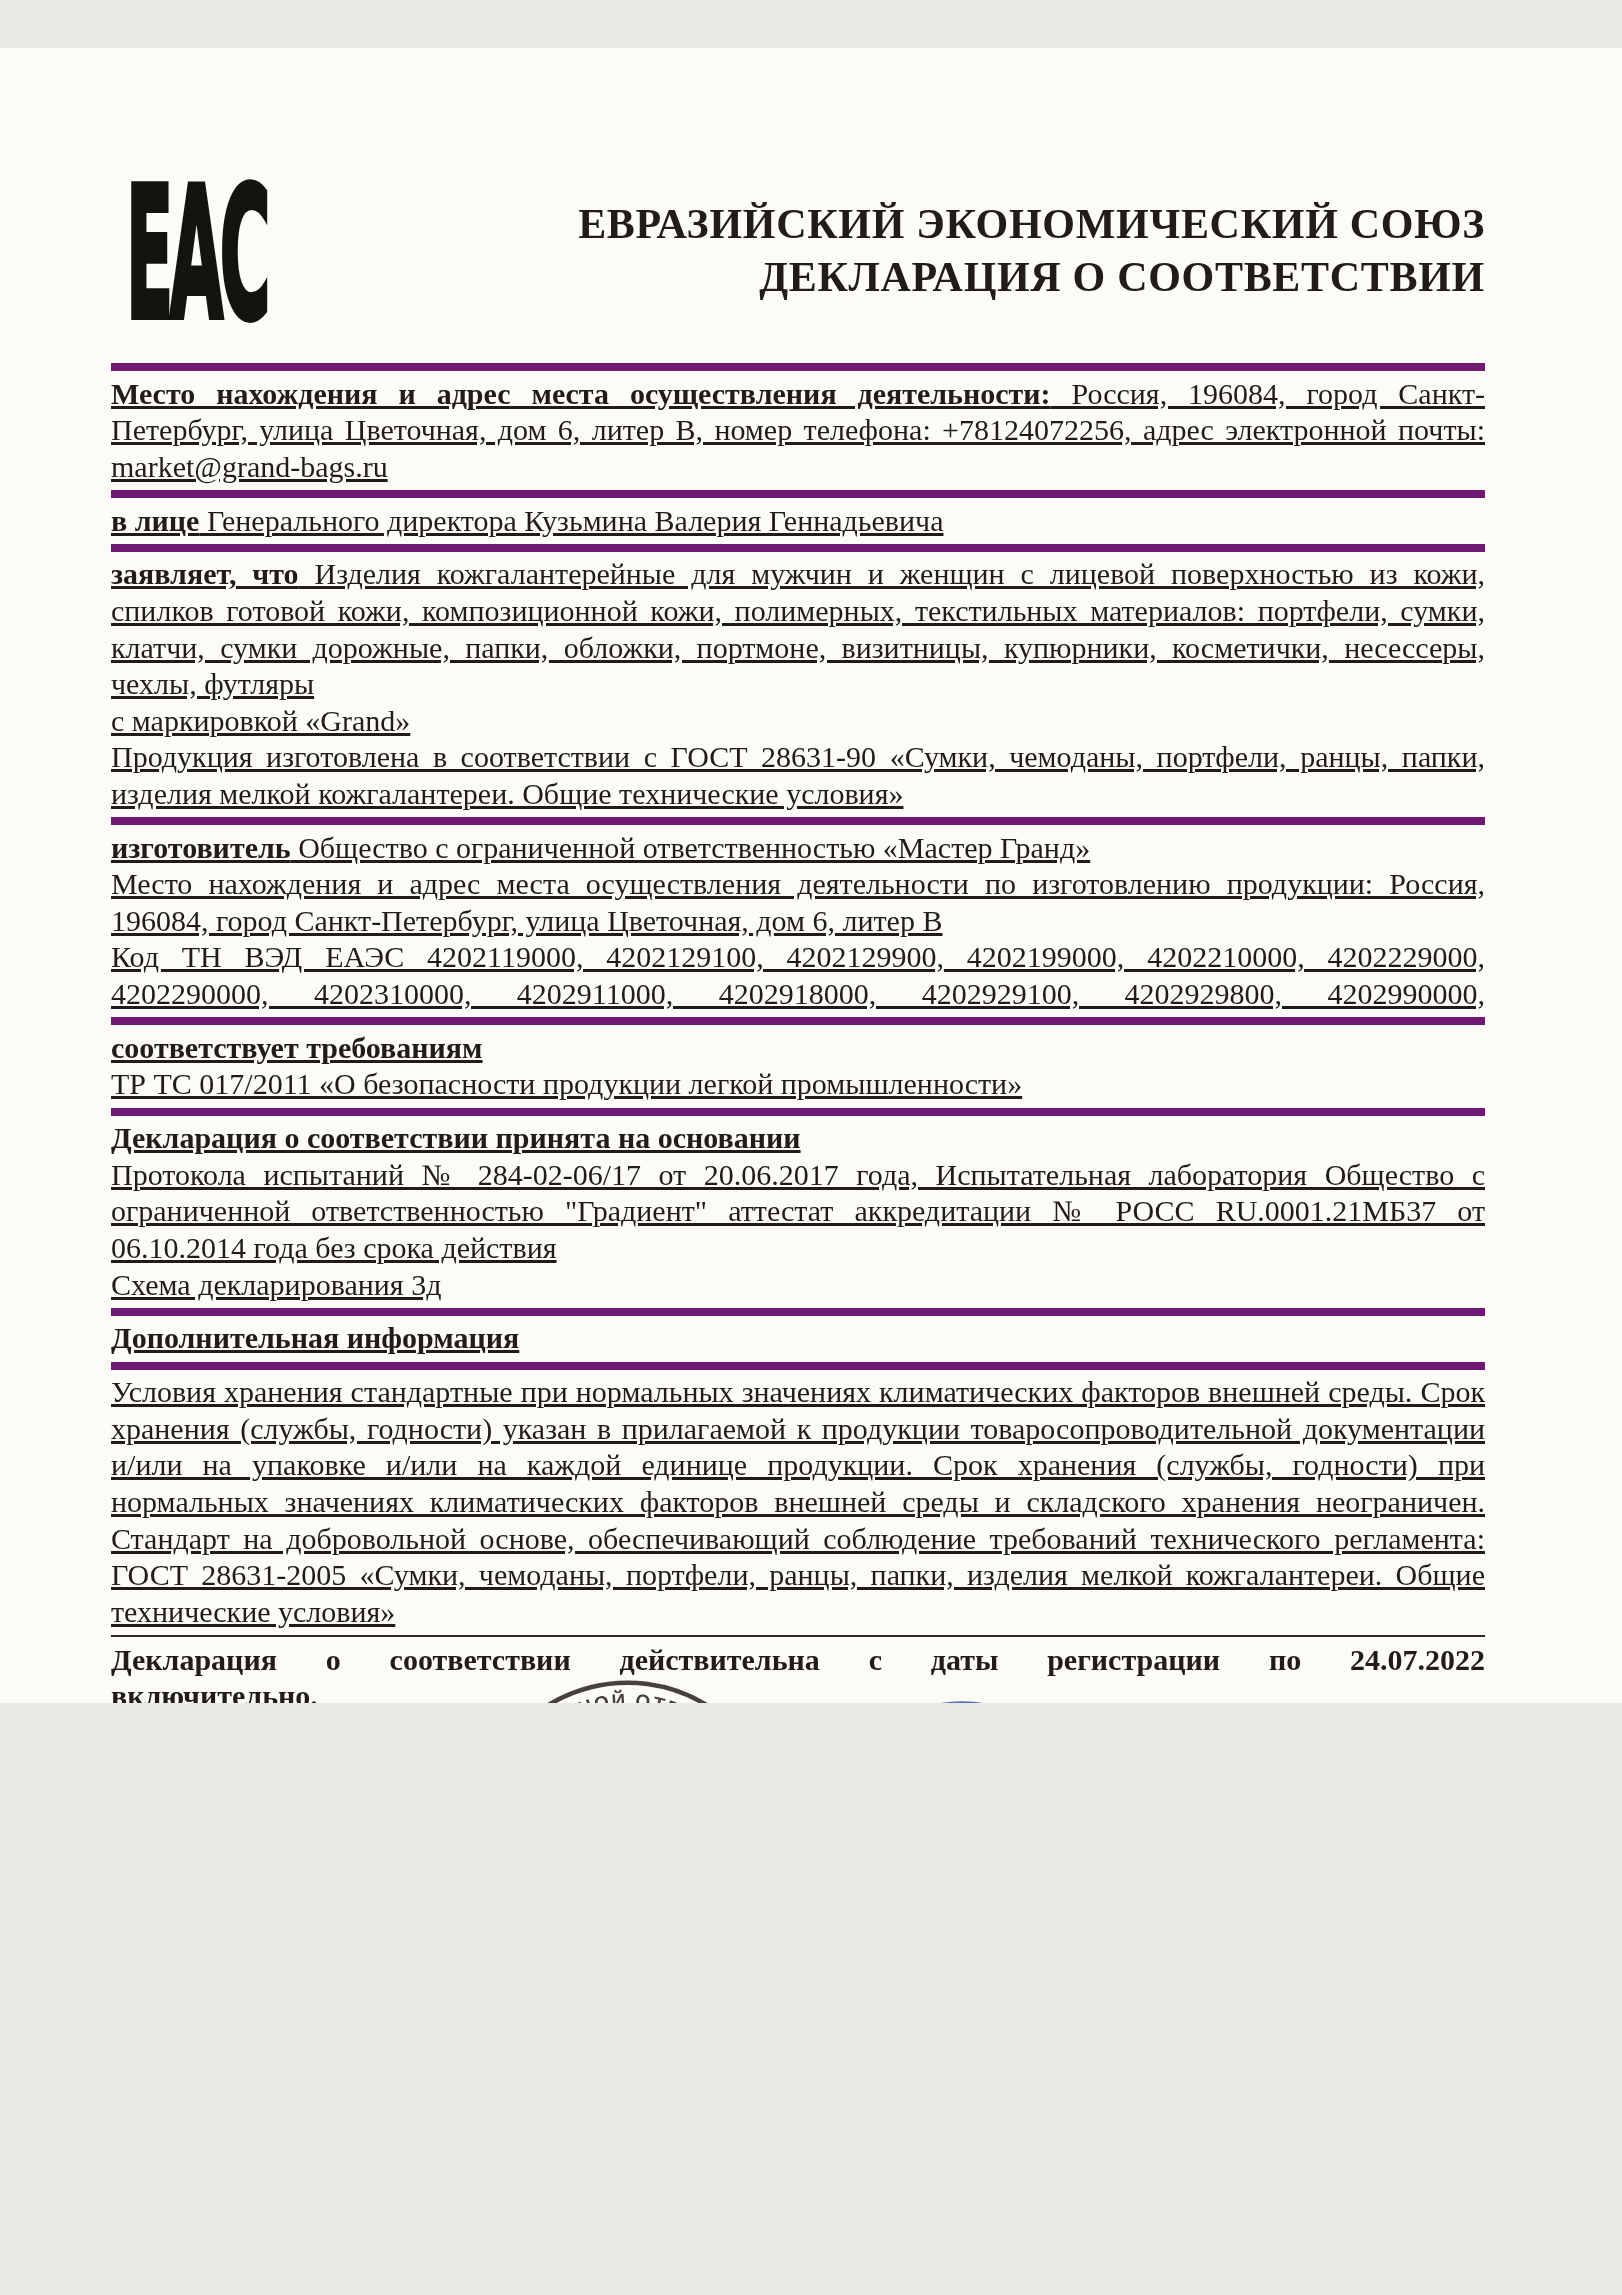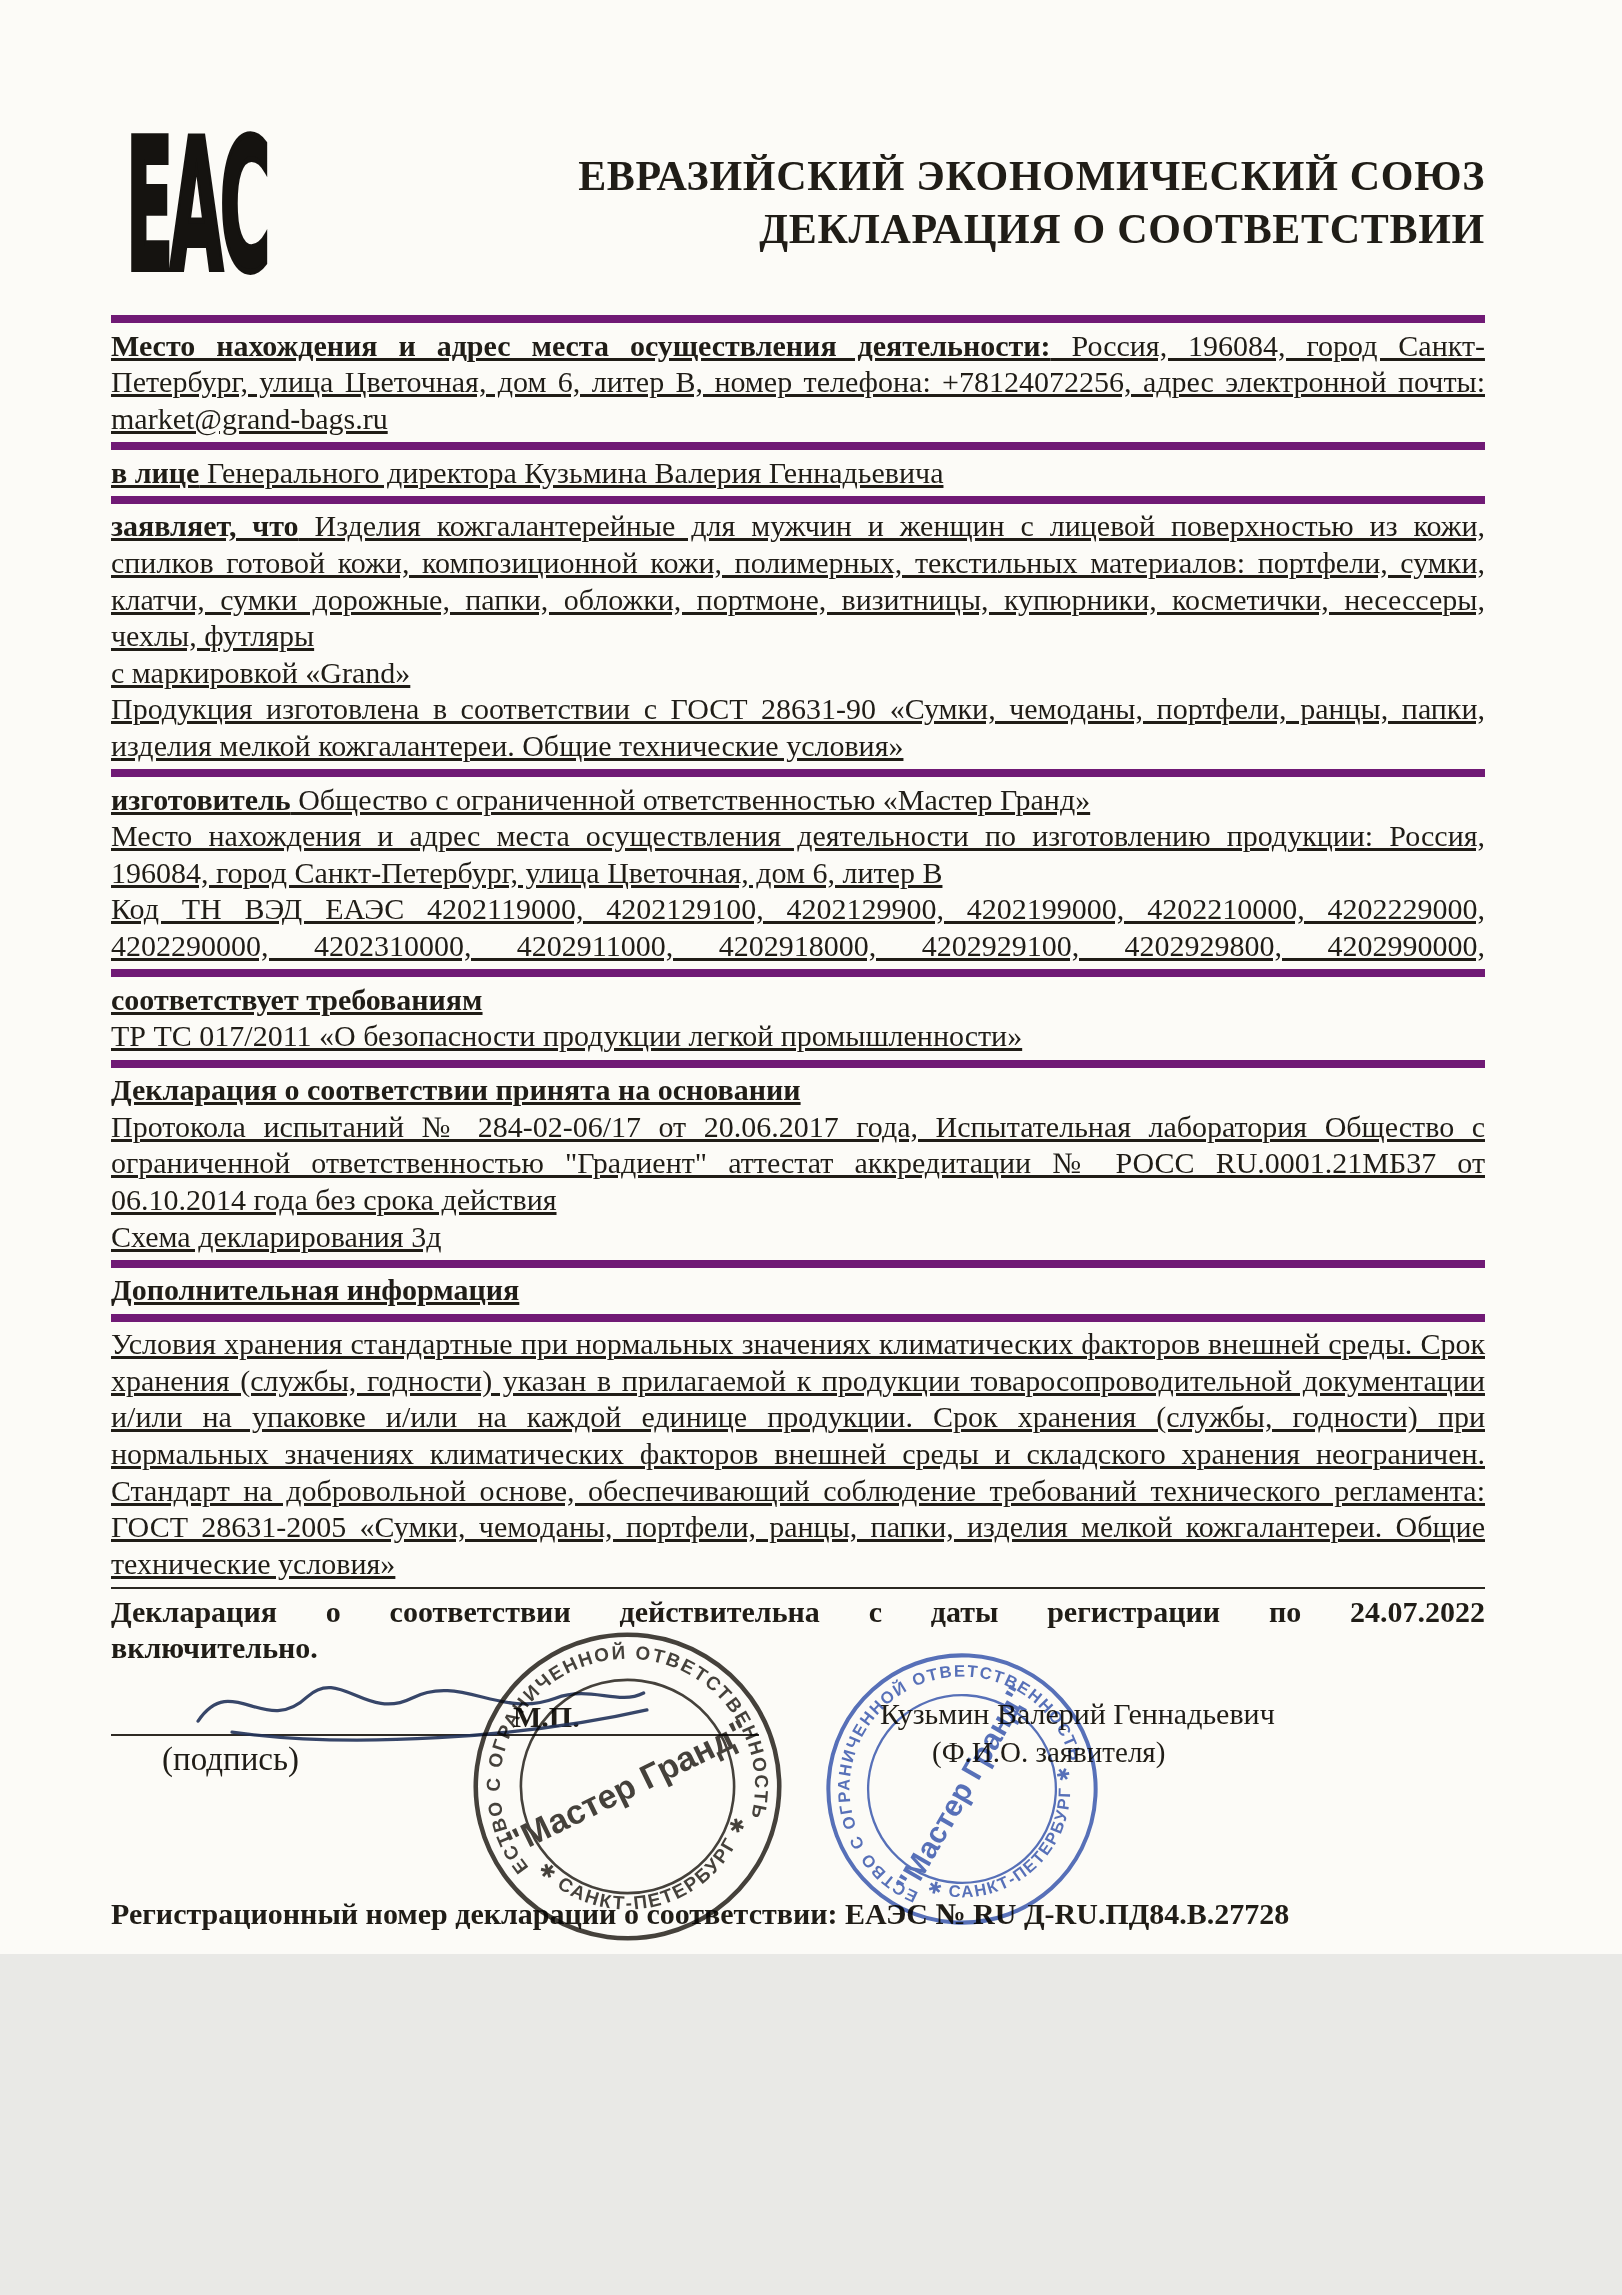--- a/index.html
+++ b/index.html
@@ -2,22 +2,22 @@
 <html lang="ru" style="font-size:10.5px"><head>
 <meta charset="utf-8">
 <style>
   html,body{margin:0;padding:0;}
   body{
     width:1622px;height:2295px;
     background:#e9e9e6;
     font-family:"Liberation Serif","DejaVu Serif",serif;
   }
   .page{
-    position:relative;width:1622px;height:1954px;overflow:hidden;
-    background:#fcfbf7;color:#201d17;
+    position:relative;width:1622px;height:1655px;overflow:hidden;
+    background:#fcfbf7;color:#201d17;margin-top:48px;
   }
   .content{
     position:relative;margin:0 137px 0 111px;padding-top:150px;
     font-size:30px;line-height:1.22;
   }
   
   .eac-logo{
     position:absolute;left:126px;top:136px;
     font-family:"DejaVu Sans","Liberation Sans",sans-serif;
     font-weight:900;font-size:182px;line-height:0.78;letter-spacing:-9.2px;

